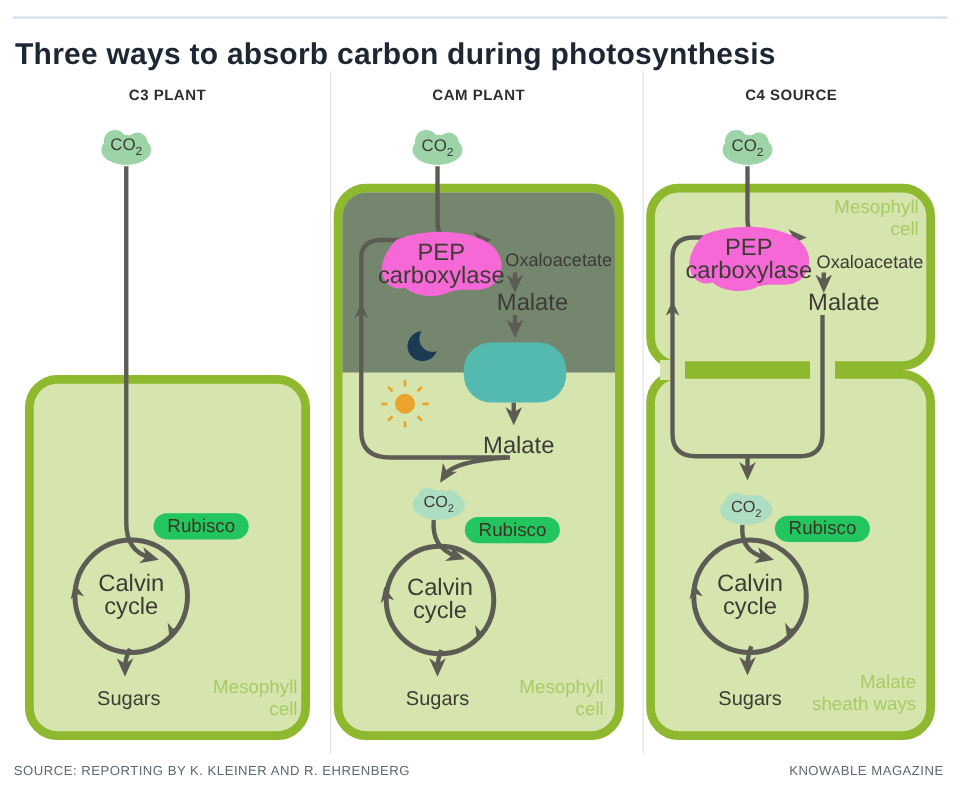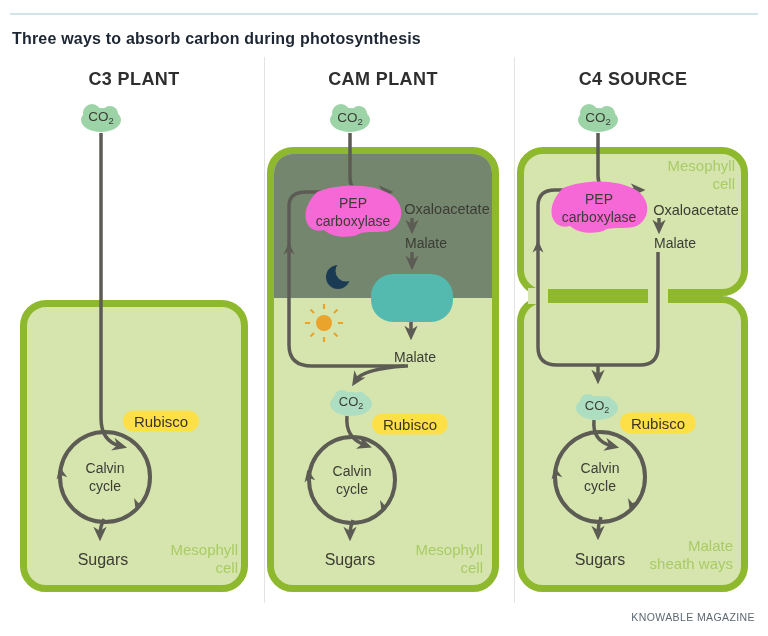--- a/index.html
+++ b/index.html
@@ -1,44 +1,44 @@
 <!DOCTYPE html>
 <html><head>
 <meta charset="utf-8">
 <style>
   html,body{margin:0;padding:0;background:#ffffff;}
   #fig{position:relative;width:768px;height:636px;background:#ffffff;overflow:hidden;
        font-family:"Liberation Sans",sans-serif;}
   .top-rule{position:absolute;left:10px;top:13px;width:748px;height:2px;background:#d3e3eb;}
-  .title{position:absolute;left:12px;top:30px;margin:0;font-size:16px;font-weight:700;
+  .title{position:absolute;left:12px;top:30px;margin:0;font-size:24px;font-weight:700;
          color:#1d2733;letter-spacing:.2px;}
   .col-divider{position:absolute;top:57px;width:1px;height:546px;background:#e3e3e3;}
   .d1{left:264px}.d2{left:514px}
-  .hdr{position:absolute;top:69px;transform:translateX(-50%);font-size:18px;font-weight:700;
+  .hdr{position:absolute;top:69px;transform:translateX(-50%);font-size:12px;font-weight:700;
        color:#2e2e2e;letter-spacing:.4px;white-space:nowrap;}
 
   .cell{position:absolute;box-sizing:border-box;border:7px solid #8eb82e;border-radius:26px;
         background:#d6e5ae;}
   .c3-cell{left:20px;top:300px;width:228px;height:292px;}
   .cam-cell{left:267px;top:147px;width:232px;height:445px;}
   .night{position:absolute;left:0;top:0;width:218px;height:144px;background:#74866e;
          border-radius:19px 19px 0 0;}
   .c4-meso{left:517px;top:147px;width:231px;height:149px;}
   .c4-bundle{left:517px;top:296px;width:231px;height:296px;}
   .wall-gap{position:absolute;top:288px;width:20px;height:16px;background:#d6e5ae;}
   .g1{left:528px}.g2{left:648px}
 
   svg.overlay{position:absolute;left:0;top:0;}
 
-  .lbl{position:absolute;transform:translate(-50%,-50%);color:#3c3c35;font-size:14px;
+  .lbl{position:absolute;transform:translate(-50%,-50%);color:#3c3c35;font-size:19px;
        white-space:nowrap;text-align:center;line-height:18px;}
   .co2{font-size:13.5px;} .co2 sub{font-size:9.5px;}
   .co2-sm{font-size:13px;} .co2-sm sub{font-size:9px;}
   .sugars{font-size:16px;}
-  .pill{position:absolute;transform:translate(-50%,-50%);background:#fde047;color:#3b3524;
+  .pill{position:absolute;transform:translate(-50%,-50%);background:#22c55e;color:#3b3524;
         border-radius:12px;padding:2px 11px;font-size:15px;white-space:nowrap;}
   .cell-label{position:absolute;text-align:right;font-weight:400;font-size:15px;
               line-height:18px;color:#a9cb66;}
   .footer{position:absolute;top:611px;font-size:10.5px;color:#5c6872;letter-spacing:.4px;}
   .src{left:11px;} .brand{right:13px;text-align:center;}
 </style>
 </head>
 <body>
 
 <div id="fig">
@@ -170,14 +170,15 @@
   <div class="cell-label" style="right:33px;top:157px"><span>Mesophyll</span><br><span>cell</span></div>
   <div class="lbl" style="left:599px;top:208px"><span>PEP</span><br><span>carboxylase</span></div>
   <div class="lbl" style="left:696px;top:210px;font-size:14.5px">Oxaloacetate</div>
   <div class="lbl" style="left:675px;top:243px">Malate</div>
   <div class="lbl co2-sm" style="left:597px;top:408px"><span>CO</span><sub>2</sub></div>
   <div class="pill" style="left:658px;top:423px"><span>Rubisco</span></div>
   <div class="lbl" style="left:600px;top:477px"><span>Calvin</span><br><span>cycle</span></div>
   <div class="lbl sugars" style="left:600px;top:560px">Sugars</div>
   <div class="cell-label" style="right:35px;top:537px"><span>Malate</span><br><span>sheath ways</span></div>
 
+  <div class="footer src">SOURCE: REPORTING BY K. KLEINER AND R. EHRENBERG</div>
   <div class="footer brand">KNOWABLE MAGAZINE</div>
 </div>
 
 </body></html>

